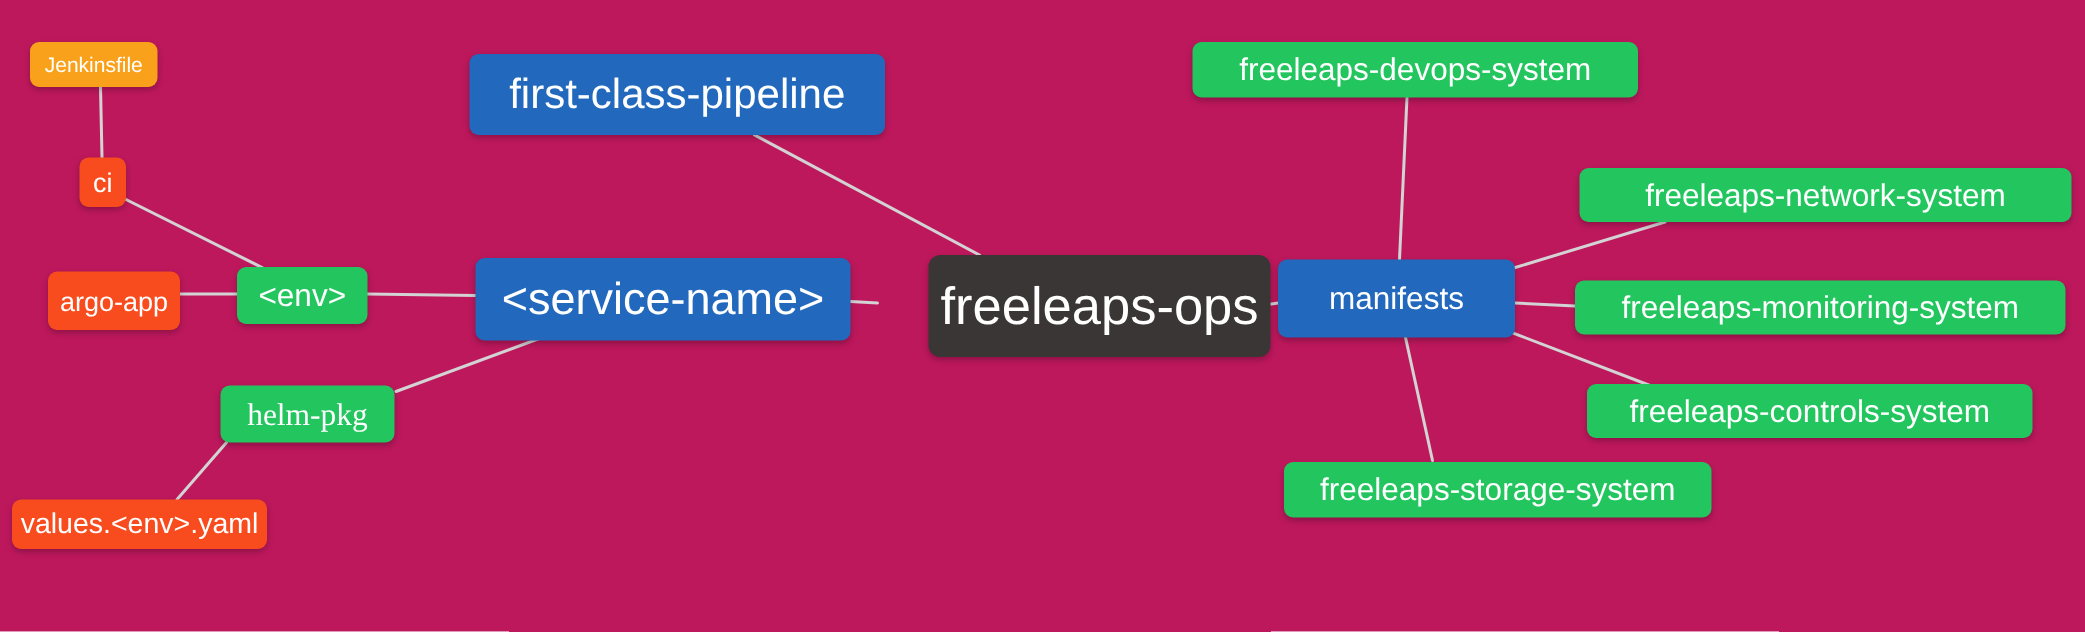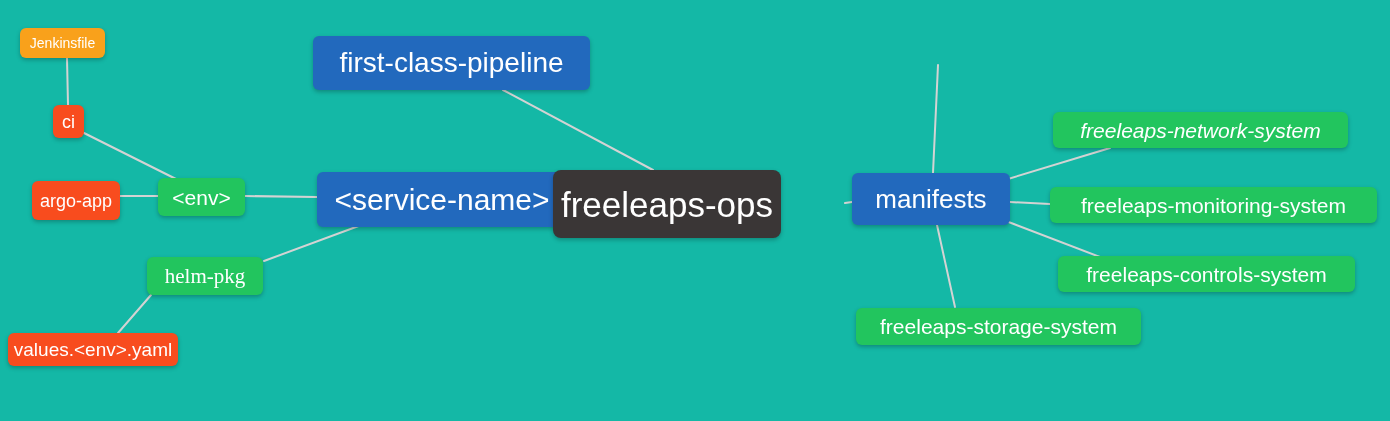--- a/index.html
+++ b/index.html
@@ -5,21 +5,21 @@
   html, body {
     margin: 0;
     padding: 0;
     background: #ffffff;
     font-family: "Liberation Sans", sans-serif;
   }
   .canvas {
     position: relative;
     width: 1390px;
     height: 421px;
-    background: #14b8a6;
+    background: #be185d;
     overflow: hidden;
   }
   .edges {
     position: absolute;
     left: 0; top: 0;
     width: 1390px; height: 421px;
   }
   .edges line {
     stroke: #d3d3d3;
     stroke-width: 2;
@@ -45,24 +45,24 @@
   .c-dark   { background: #3a3636; border-radius: 8px; }
 
   #n-jenkinsfile { left: 20px;   top: 28px;  width: 85px;  height: 30px; font-size: 14px; }
   #n-ci          { left: 53px;   top: 105px; width: 31px;  height: 33px; font-size: 18px; }
   #n-argo-app    { left: 32px;   top: 181px; width: 88px;  height: 39px; font-size: 18px; }
   #n-env         { left: 158px;  top: 178px; width: 87px;  height: 38px; font-size: 21px; }
   #n-helm-pkg    { left: 147px;  top: 257px; width: 116px; height: 38px; font-size: 21px; font-family: Liberation Serif, serif; }
   #n-values      { left: 8px;    top: 333px; width: 170px; height: 33px; font-size: 19px; }
   #n-pipeline    { left: 313px;  top: 36px;  width: 277px; height: 54px; font-size: 28px; }
   #n-service     { left: 317px;  top: 172px; width: 250px; height: 55px; font-size: 30px; }
-  #n-ops         { left: 553px;  top: 170px; width: 228px; height: 68px; font-size: 35px; border-radius: 8px; }
-  #n-manifests   { left: 852px;  top: 173px; width: 158px; height: 52px; font-size: 26px; }
+  #n-ops         { left: 619px;  top: 170px; width: 228px; height: 68px; font-size: 35px; border-radius: 8px; }
+  #n-manifests   { left: 852px;  top: 173px; width: 158px; height: 52px; font-size: 21px; }
   #n-devops      { left: 795px;  top: 28px;  width: 297px; height: 37px; font-size: 21px; }
-  #n-network     { left: 1053px; top: 112px; width: 295px; height: 36px; font-size: 21px; font-style: italic; }
+  #n-network     { left: 1053px; top: 112px; width: 328px; height: 36px; font-size: 21px; }
   #n-monitoring  { left: 1050px; top: 187px; width: 327px; height: 36px; font-size: 21px; }
   #n-controls    { left: 1058px; top: 256px; width: 297px; height: 36px; font-size: 21px; }
   #n-storage     { left: 856px;  top: 308px; width: 285px; height: 37px; font-size: 21px; }
 </style>
 </head>
 <body>
 
 <div class="canvas">
 
   <svg class="edges" viewBox="0 0 1390 421" xmlns="http://www.w3.org/2000/svg">
@@ -85,18 +85,19 @@
   <div class="node c-orange" id="n-jenkinsfile">Jenkinsfile</div>
   <div class="node c-red" id="n-ci">ci</div>
   <div class="node c-red" id="n-argo-app">argo-app</div>
   <div class="node c-green" id="n-env">&lt;env&gt;</div>
   <div class="node c-green" id="n-helm-pkg">helm-pkg</div>
   <div class="node c-red" id="n-values">values.&lt;env&gt;.yaml</div>
   <div class="node c-blue" id="n-service">&lt;service-name&gt;</div>
   <div class="node c-blue" id="n-pipeline">first-class-pipeline</div>
   <div class="node c-dark" id="n-ops">freeleaps-ops</div>
   <div class="node c-blue" id="n-manifests">manifests</div>
+  <div class="node c-green" id="n-devops">freeleaps-devops-system</div>
   <div class="node c-green" id="n-network">freeleaps-network-system</div>
   <div class="node c-green" id="n-monitoring">freeleaps-monitoring-system</div>
   <div class="node c-green" id="n-controls">freeleaps-controls-system</div>
   <div class="node c-green" id="n-storage">freeleaps-storage-system</div>
 
 </div>
 
 </body></html>

